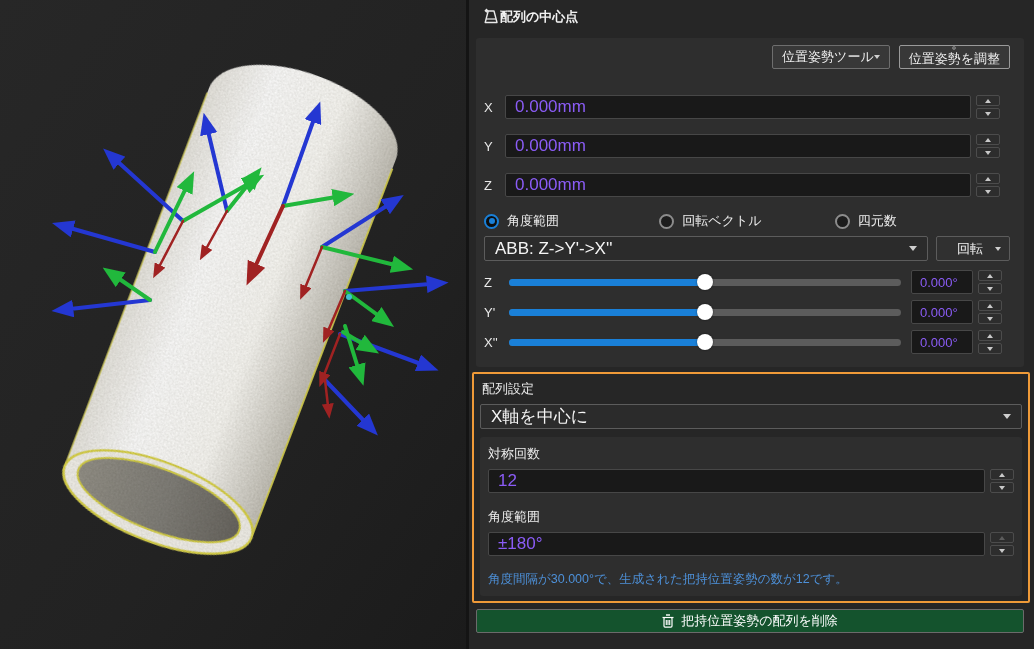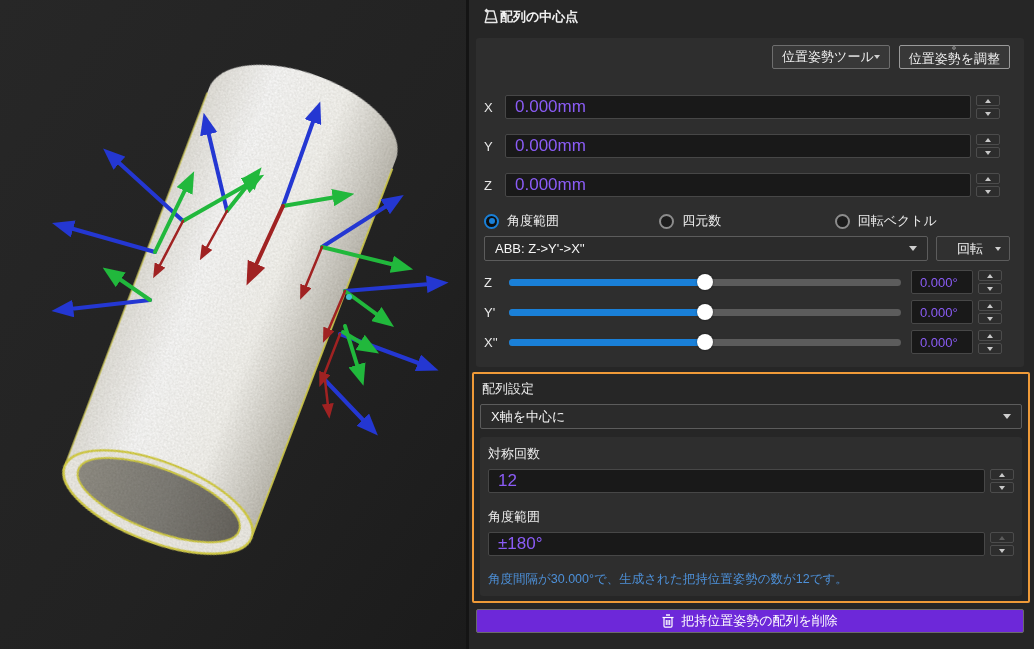--- a/index.html
+++ b/index.html
@@ -36,21 +36,21 @@
   .tri-down{width:0;height:0;border-left:3.5px solid transparent;border-right:3.5px solid transparent;border-top:4.5px solid #c9c9c9;}
   .sp.disabled .tri-up{border-bottom-color:#5c5c5c;}
 
   .radio-row{display:flex;margin-bottom:6px;align-items:center;}
   .radio-item{display:flex;align-items:center;gap:8px;width:33.4%;font-size:13px;color:#ededed;cursor:default;}
   .radio{width:15px;height:15px;border-radius:50%;box-sizing:border-box;border:2px solid #8c8c8c;background:#1c1c1c;position:relative;flex:none;}
   .radio.sel{border-color:#1a80d8;background:#0e0e0e;}
   .radio.sel::after{content:"";position:absolute;inset:2.5px;border-radius:50%;background:#1a80d8;}
 
   .combo-row{display:flex;gap:8px;margin-bottom:6px;}
-  .combo{flex:1;height:25px;box-sizing:border-box;background:#2b2b2b;border:1px solid #5c5c5c;border-radius:2px;display:flex;align-items:center;padding:0 10px;color:#f5f5f5;font-size:13px;cursor:default;}
+  .combo{flex:1;height:25px;box-sizing:border-box;background:#2b2b2b;border:1px solid #5c5c5c;border-radius:2px;display:flex;align-items:center;padding:0 10px;color:#f5f5f5;font-size:17px;cursor:default;}
   .combo .caret{margin-left:auto;}
   .caret{width:0;height:0;border-left:4.5px solid transparent;border-right:4.5px solid transparent;border-top:5.5px solid #cfcfcf;}
   .caret.small{border-left-width:3.5px;border-right-width:3.5px;border-top-width:4.5px;}
   .rotate-btn{width:74px;flex:none;height:25px;box-sizing:border-box;background:#303030;border:1px solid #5c5c5c;border-radius:2px;color:#f0f0f0;font-size:13px;display:flex;align-items:center;padding:0 8px;cursor:default;}
   .rotate-btn .lbl{flex:1;text-align:center;}
 
   .slider-row{display:flex;align-items:center;height:30px;margin-right:8px;}
   .slider-label{width:25px;font-size:13px;color:#eaeaea;flex:none;}
   .track{flex:1;height:7px;background:#5c5c5c;border-radius:3.5px;position:relative;margin-right:10px;cursor:default;}
   .track .fill{position:absolute;left:0;top:0;bottom:0;width:50%;background:#1a80d8;border-radius:3.5px;}
@@ -58,21 +58,21 @@
   .slider-val{width:62px;flex:none;height:24px;box-sizing:border-box;background:#191919;border:1px solid #474747;border-radius:2px;color:#8b5cf6;font-size:13px;display:flex;align-items:center;padding:0 8px;}
 
   .array-box{border:2px solid #ef9a38;border-radius:2px;margin:5px 4px 0 3px;padding:4px 6px 5px 6px;box-sizing:border-box;}
   .array-label{font-size:13px;color:#ececec;margin:2px 0 6px 2px;}
   .subgroup{margin-top:8px;background:#2e2e2e;border-radius:3px;padding:8px 8px 6px 8px;}
   .sub-label{font-size:13px;color:#ececec;margin-bottom:6px;}
   .subgroup .field-row{margin-right:0;}
   .info{font-size:12.5px;color:#4d90d8;margin-top:4px;margin-bottom:2px;}
 
   .delete-row{margin:6px 10px 0 7px;}
-  .delete-btn{width:100%;height:24px;box-sizing:border-box;background:#6d28d9;border:1px solid #6b6b6b;border-radius:2px;color:#ffffff;font-size:13px;display:flex;align-items:center;justify-content:center;gap:7px;cursor:default;}
+  .delete-btn{width:100%;height:24px;box-sizing:border-box;background:#14532d;border:1px solid #6b6b6b;border-radius:2px;color:#ffffff;font-size:13px;display:flex;align-items:center;justify-content:center;gap:7px;cursor:default;}
 </style>
 </head>
 <body>
 
 <div class="app">
 
   <div class="viewport">
     <svg width="466" height="649" viewBox="0 0 466 649">
       <defs>
         <linearGradient id="vpbg" x1="0" y1="0" x2="1" y2="1">
@@ -235,25 +235,25 @@
         </div>
       </div>
 
       <div class="radio-row">
         <span class="radio-item">
           <span class="radio sel"></span>
           <span>角度範囲</span>
         </span>
         <span class="radio-item">
           <span class="radio"></span>
-          <span>四元数</span>
+          <span>回転ベクトル</span>
         </span>
         <span class="radio-item">
           <span class="radio"></span>
-          <span>回転ベクトル</span>
+          <span>四元数</span>
         </span>
       </div>
 
       <div class="combo-row">
         <div class="combo">
           <span>ABB: Z-&gt;Y'-&gt;X''</span>
           <span class="caret"></span>
         </div>
         <div class="rotate-btn">
           <span class="lbl">回転</span>

